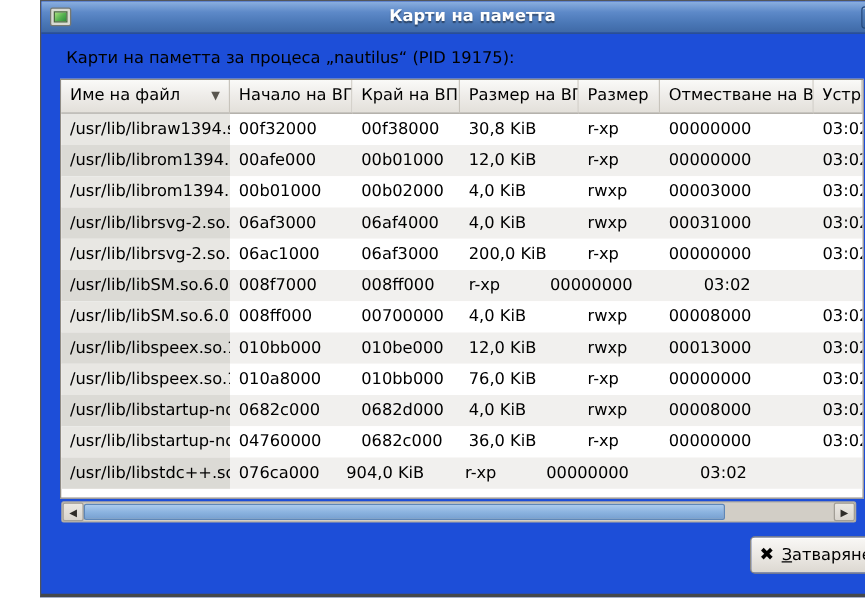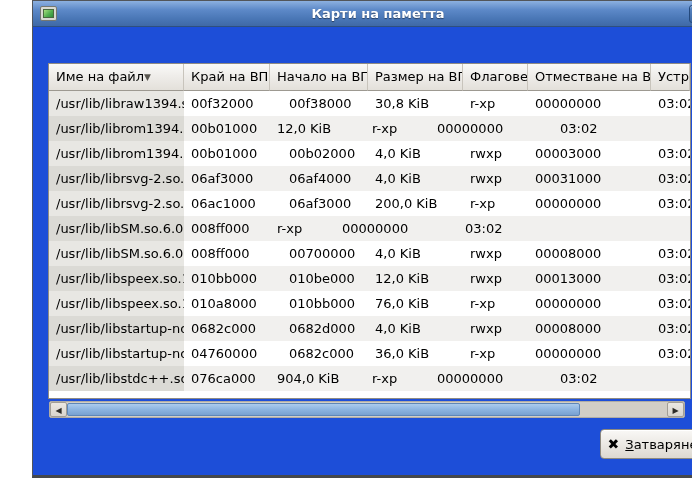--- a/index.html
+++ b/index.html
@@ -51,21 +51,21 @@
   .viewport {
     position:absolute; left:15px; top:62px; width:643px; height:336px;
     background:#fff; border:1px solid #8f8b84; overflow:hidden;
   }
   .thead { display:flex; height:27px; }
   .hcell {
     height:27px; line-height:26px; padding:0 2px 0 7px;
     background:linear-gradient(180deg,#fafaf8 0%,#efedea 45%,#e3e0da 100%);
     border-right:1px solid #c8c4bc; border-bottom:1px solid #9d9991;
     white-space:nowrap; overflow:hidden;
-    display:flex; align-items:center; 
+    display:flex; align-items:center; justify-content:space-between;
     cursor:default;
   }
   .sortarrow { font-size:9px; color:#59564f; margin-right:5px; }
   .trow { display:flex; height:25px; }
   .trow.odd  { background:#ffffff; }
   .trow.even { background:#f1f0ee; }
   .tcell {
     height:25px; line-height:25px; padding-left:7px;
     white-space:nowrap; overflow:hidden;
   }
@@ -123,58 +123,60 @@
 <div class="window">
 
   <div class="titlebar">
     <span class="win-icon">
         <span class="screen"></span>
       </span>
     <span class="title-text">Карти на паметта</span>
     <span class="close-btn">✕</span>
   </div>
 
+  <div class="subtitle">Карти на паметта за процеса „nautilus“ (PID 19175):</div>
 
   <div class="viewport">
     <div class="thead">
         <div class="hcell c0">
           <span>Име на файл</span>
           <span class="sortarrow">▼</span>
         </div>
+        <div class="hcell c1">
+          <span>Начало на ВП</span>
+        </div>
         <div class="hcell c2">
           <span>Край на ВП</span>
         </div>
-        <div class="hcell c1">
-          <span>Начало на ВП</span>
-        </div>
         <div class="hcell c3">
           <span>Размер на ВП</span>
         </div>
         <div class="hcell c4">
-          <span>Флагове</span>
+          <span>Размер</span>
         </div>
         <div class="hcell c5">
           <span>Отместване на ВП</span>
         </div>
         <div class="hcell c6">
           <span>Устройство</span>
         </div>
       </div>
     <div class="tbody">
         <div class="trow odd">
           <div class="tcell c0">/usr/lib/libraw1394.so</div>
           <div class="tcell c1">00f32000</div>
           <div class="tcell c2">00f38000</div>
           <div class="tcell c3">30,8 KiB</div>
           <div class="tcell c4">r-xp</div>
           <div class="tcell c5">00000000</div>
           <div class="tcell c6">03:02</div>
         </div>
         <div class="trow even">
           <div class="tcell c0">/usr/lib/librom1394.so</div>
+          <div class="tcell c1">00afe000</div>
           <div class="tcell c2">00b01000</div>
           <div class="tcell c3">12,0 KiB</div>
           <div class="tcell c4">r-xp</div>
           <div class="tcell c5">00000000</div>
           <div class="tcell c6">03:02</div>
         </div>
         <div class="trow odd">
           <div class="tcell c0">/usr/lib/librom1394.so</div>
           <div class="tcell c1">00b01000</div>
           <div class="tcell c2">00b02000</div>
@@ -196,20 +198,21 @@
           <div class="tcell c0">/usr/lib/librsvg-2.so.2</div>
           <div class="tcell c1">06ac1000</div>
           <div class="tcell c2">06af3000</div>
           <div class="tcell c3">200,0 KiB</div>
           <div class="tcell c4">r-xp</div>
           <div class="tcell c5">00000000</div>
           <div class="tcell c6">03:02</div>
         </div>
         <div class="trow even">
           <div class="tcell c0">/usr/lib/libSM.so.6.0.0</div>
+          <div class="tcell c1">008f7000</div>
           <div class="tcell c2">008ff000</div>
           <div class="tcell c4">r-xp</div>
           <div class="tcell c5">00000000</div>
           <div class="tcell c6">03:02</div>
         </div>
         <div class="trow odd">
           <div class="tcell c0">/usr/lib/libSM.so.6.0.0</div>
           <div class="tcell c1">008ff000</div>
           <div class="tcell c2">00700000</div>
           <div class="tcell c3">4,0 KiB</div>

